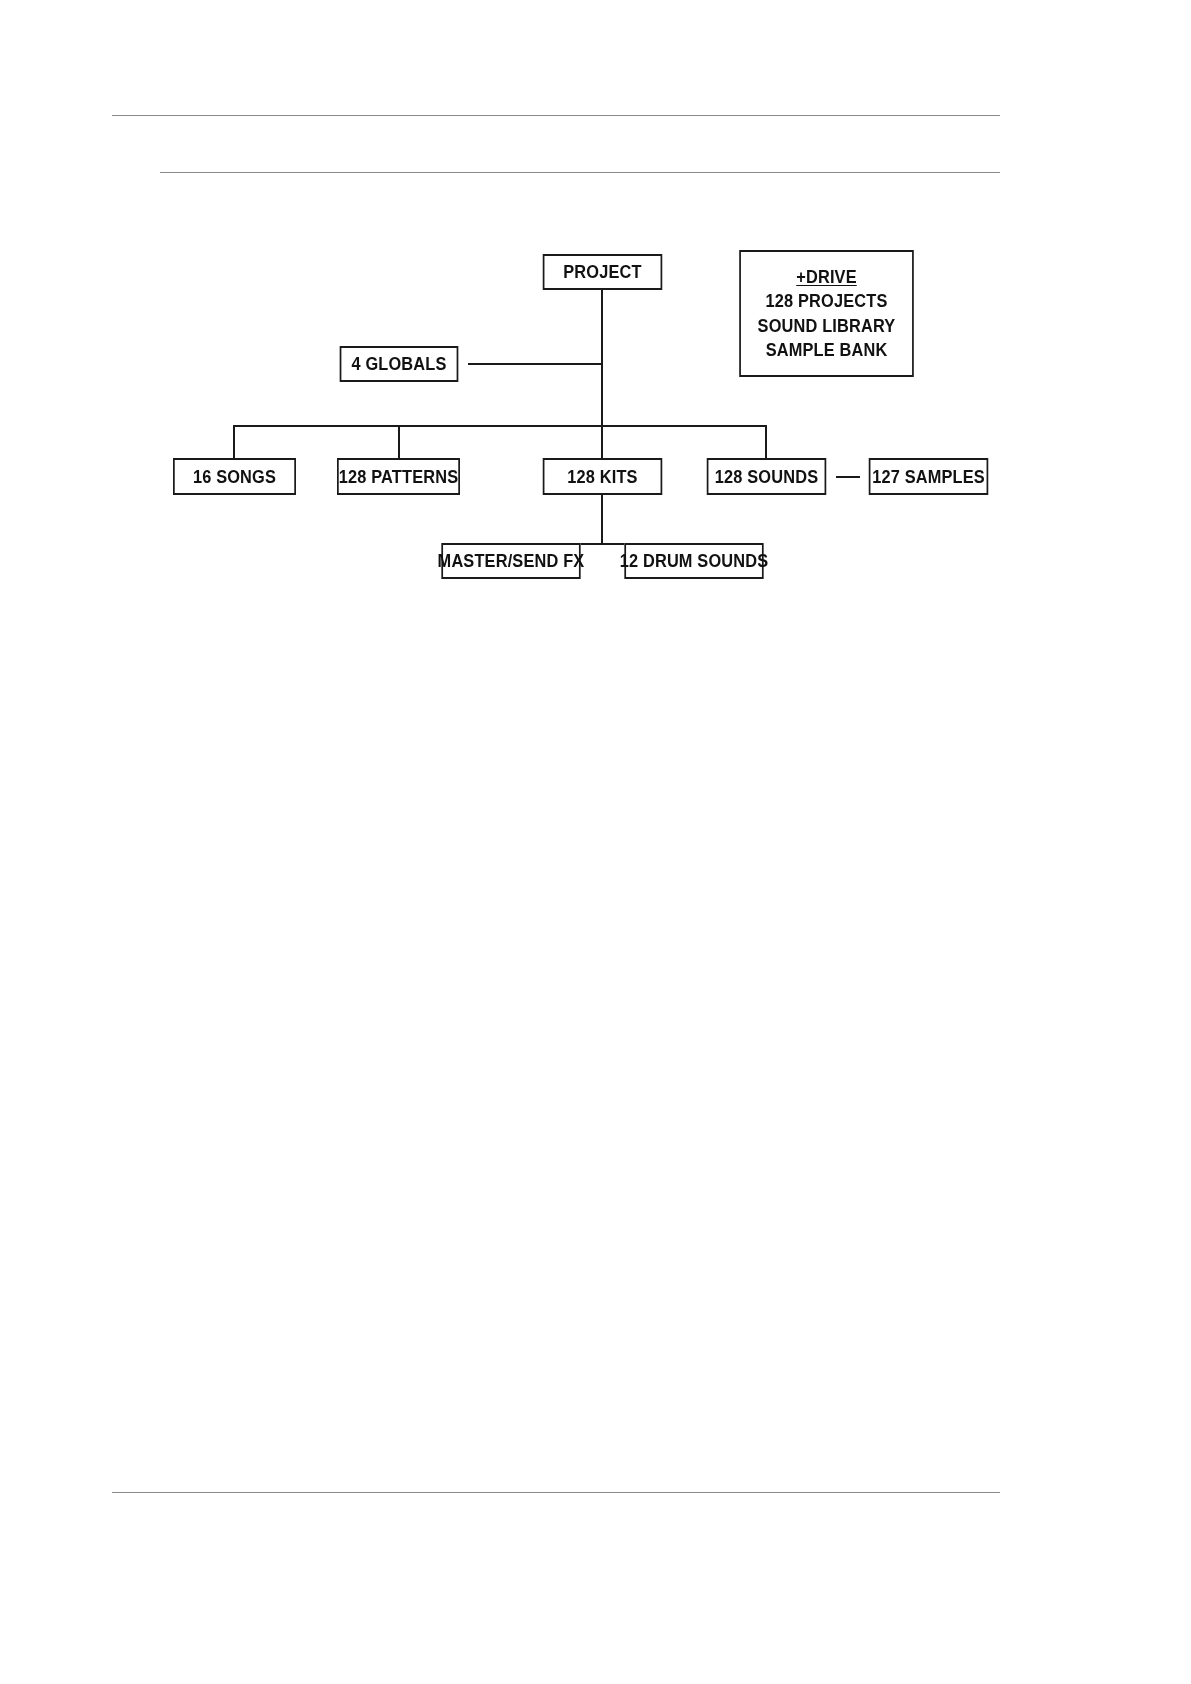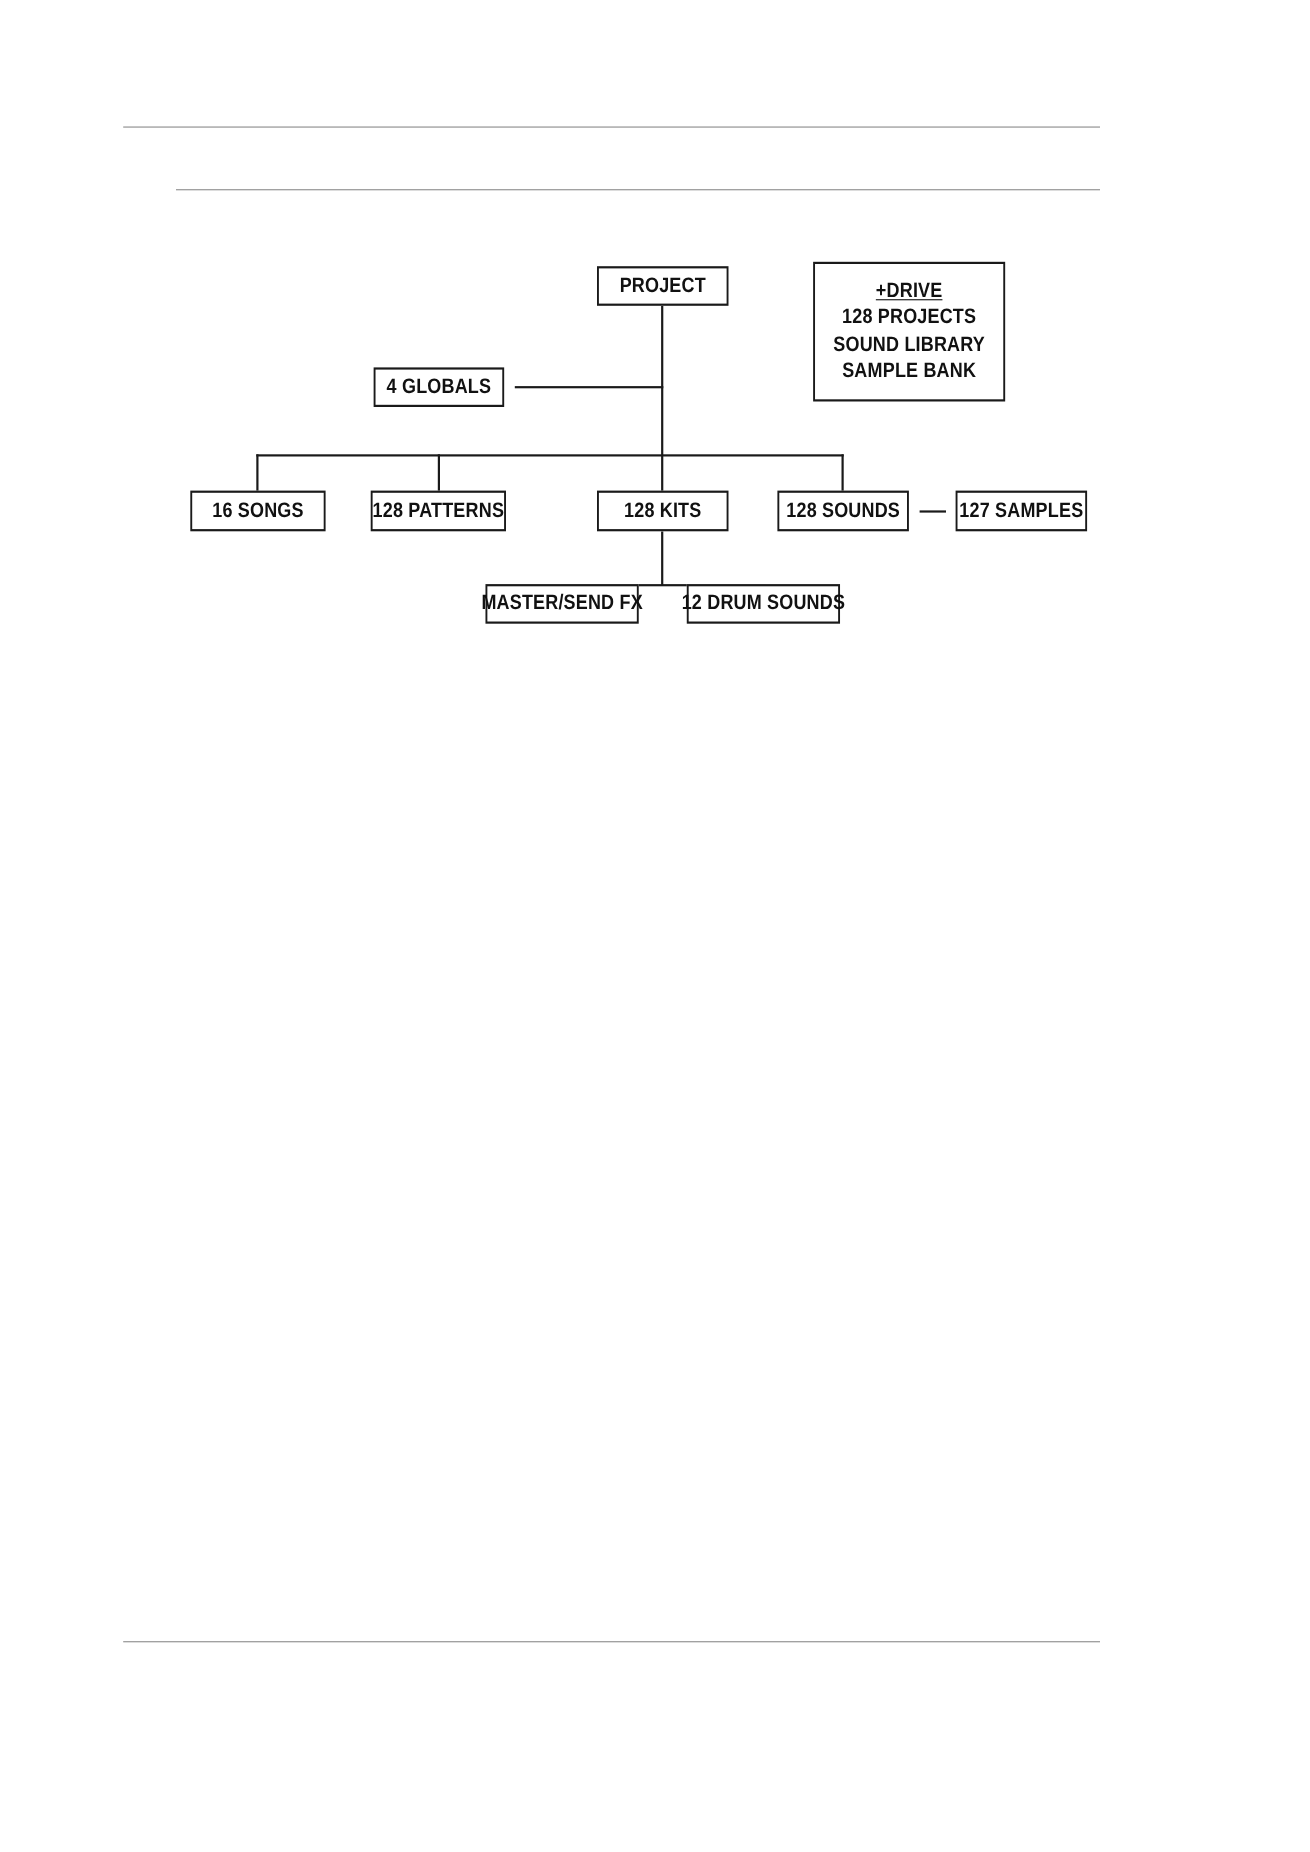--- a/index.html
+++ b/index.html
@@ -26,21 +26,21 @@
     height: 1px;
   }
   .rule.r1 { left: 112px; top: 115px; width: 888px; }
   .rule.r2 { left: 160px; top: 172px; width: 840px; }
   .rule.r3 { left: 112px; top: 1492px; width: 888px; }
 
   
   .diagram {
     position: absolute;
     left: 0;
-    top: 0;
+    top: 12px;
     width: 1191px;
     height: 700px;
     text-decoration: underline;
   }
   .node {
     position: absolute;
     box-sizing: border-box;
     border: 2px solid #1a1a1a;
     background: #ffffff;
     display: flex;

